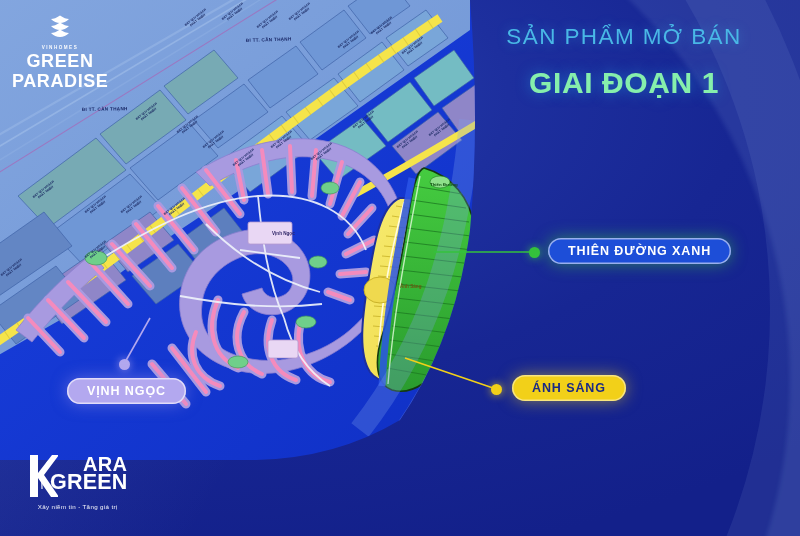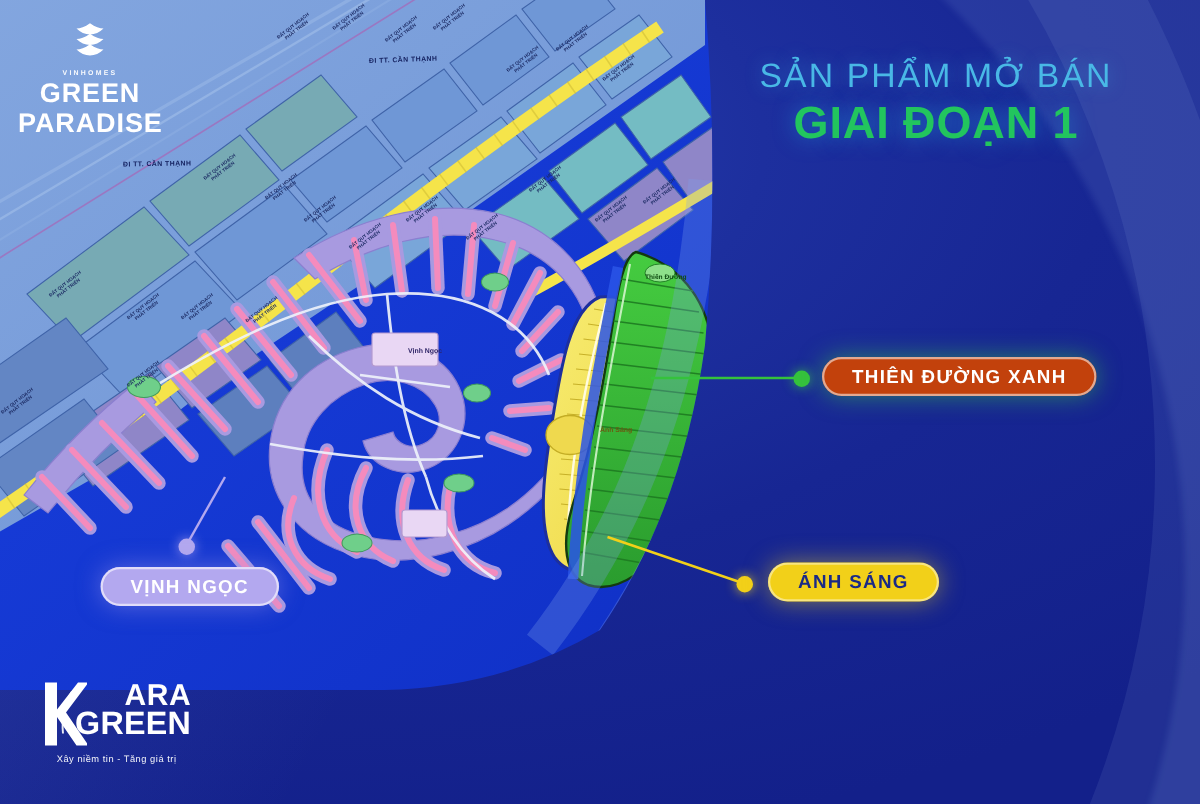--- a/index.html
+++ b/index.html
@@ -54,60 +54,60 @@
     position: absolute;
     left: 0; top: 0;
     width: 530px; height: 460px;
   }
   #mapwrap svg { display: block; }
 
   
   .headline {
     position: absolute;
     right: 26px;
-    top: 38px;
+    top: 24px;
     text-align: center;
     width: 300px;
   }
   .headline .l1 {
     display: block;
     color: #49b8e6;
     font-size: 22.5px;
     letter-spacing: 1.4px;
     font-weight: 400;
     line-height: 1.18;
     text-shadow: 0 0 12px rgba(60,170,230,0.45);
   }
   .headline .l2 {
     display: block;
-    color: #22c55e;
+    color: #86efac;
     font-size: 30px;
     font-weight: 700;
     letter-spacing: 0.6px;
     line-height: 1.22;
-    margin-top: 0;
+    margin-top: 14px;
     text-shadow: 0 0 14px rgba(40,170,235,0.55);
   }
 
   
   .pill {
     position: absolute;
     display: inline-flex;
     align-items: center;
     justify-content: center;
     border-radius: 999px;
     white-space: nowrap;
     font-weight: 700;
     letter-spacing: 0.9px;
     height: 26px;
     padding: 0 20px;
   }
   .pill-green {
     left: 548px; top: 238px;
-    background: #c2410c;
+    background: #1d4ed8;
     color: #ffffff;
     font-size: 12.5px;
     box-shadow: 0 0 16px rgba(60,200,70,0.55), inset 0 0 0 1.5px rgba(255,255,255,0.55);
   }
   .pill-yellow {
     left: 512px; top: 375px;
     background: #f2d019;
     color: #1a2a86;
     font-size: 12.5px;
     box-shadow: 0 0 16px rgba(240,210,30,0.5), inset 0 0 0 1.5px rgba(255,255,255,0.45);

